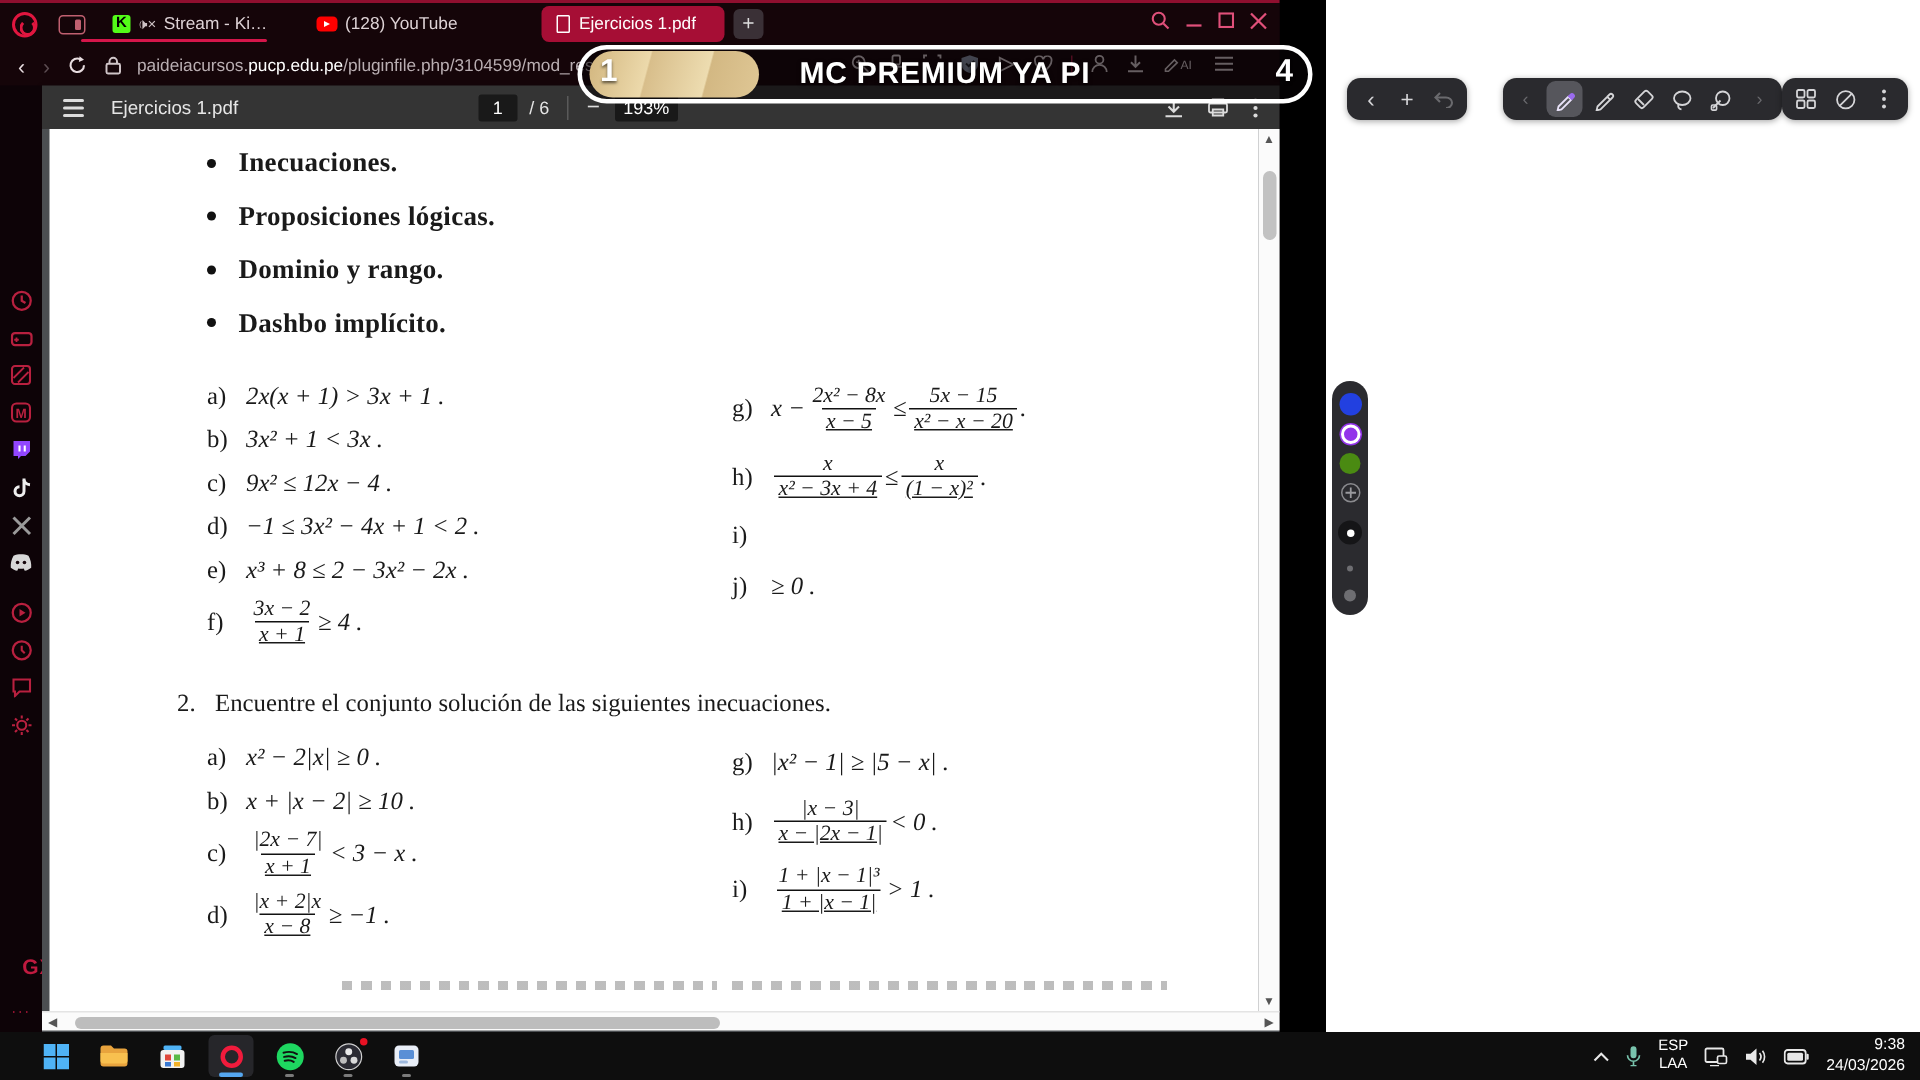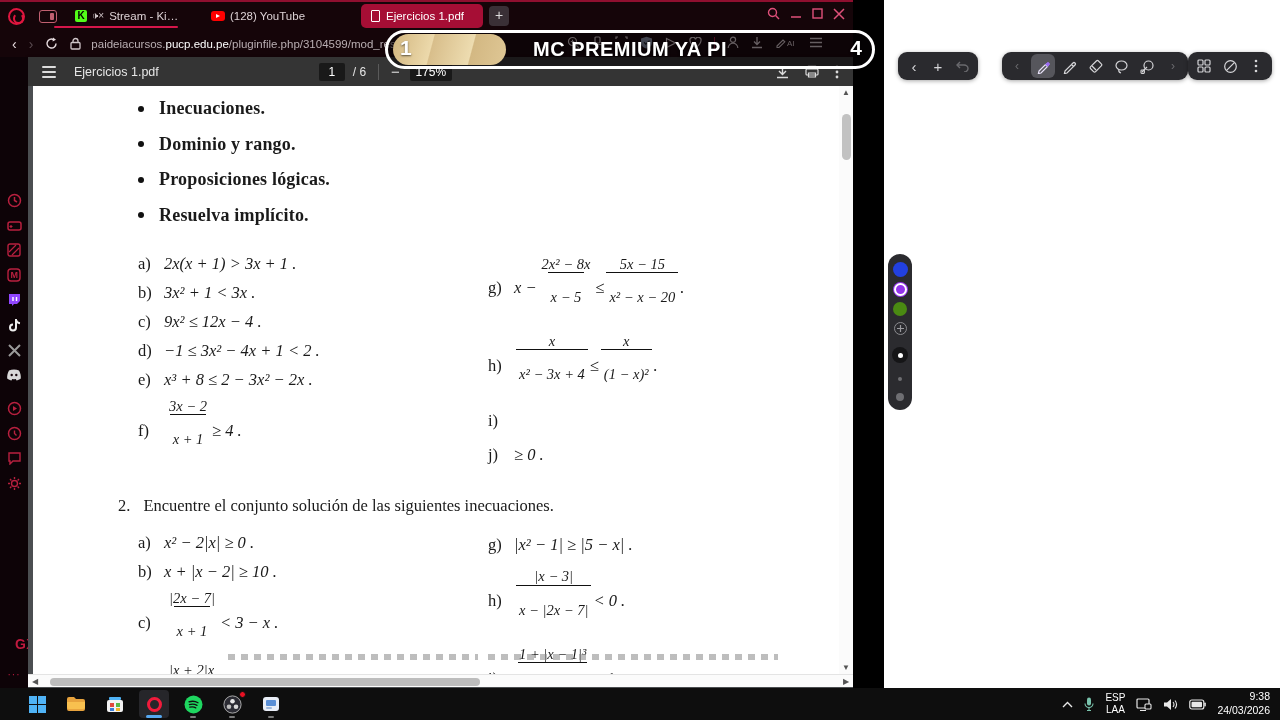--- a/index.html
+++ b/index.html
@@ -72,21 +72,21 @@
   .sec-num{margin-right:13px;}
   .cols{display:flex;margin-left:20px;margin-top:12px;}
   .col{width:350px;display:flex;flex-direction:column;}
   .col-r{flex:1;}
   .item{display:flex;align-items:center;margin:3.5px 0;min-height:22px;font-size:16.5px;}
   .ilabel{width:26px;flex:none;}
   .imath{display:inline-flex;align-items:center;flex-wrap:nowrap;white-space:nowrap;}
   .mt{font-style:italic;}
   .frac{display:inline-flex;flex-direction:column;align-items:center;vertical-align:middle;margin:0 2px;font-size:14.5px;line-height:1.12;font-style:italic;}
   .frac .num{padding:0 3px;}
-  .frac .den{border-top:1.2px solid #111;padding:16px 3px;}
+  .frac .den{border-top:1.2px solid #111;padding:0 3px;text-decoration:underline;}
   .col-r .item{margin:6px 0;}
   .cutoff{position:absolute;bottom:14px;height:6px;overflow:hidden;opacity:.55;background:repeating-linear-gradient(90deg,#888 0 7px,transparent 7px 13px);}
   
   .banner{position:absolute;left:385px;top:30px;width:490px;height:39px;border:3px solid #fff;border-radius:20px;background:rgba(8,3,5,.55);z-index:50;}
   .gold{position:absolute;left:5px;top:1px;width:113px;height:31px;border-radius:17px;background:linear-gradient(105deg,#d2b67f 0%,#ecd9ab 34%,#d8be8b 35%,#eddcb0 68%,#d3b883 69%,#dfc795 100%);}
   .bannum{position:absolute;top:3px;color:#fff;font-size:21px;font-weight:bold;text-shadow:0 1px 2px rgba(0,0,0,.6);}
   .bannum.left{left:12px;}
   .bannum.right{right:10px;}
   .bantitle{position:absolute;left:0;right:0;top:5px;text-align:center;color:#fff;font-size:20px;font-weight:bold;letter-spacing:.5px;text-shadow:0 1px 3px rgba(0,0,0,.8);}
   
@@ -211,21 +211,21 @@
       <div class="ham">
           <i></i>
           <i></i>
           <i></i>
         </div>
       <span class="pdfname">Ejercicios 1.pdf</span>
       <span class="pagebox">1</span>
       <span class="pagetotal">/ 6</span>
       <span class="vsep"></span>
       <span class="zminus">−</span>
-      <span class="zoombox">175%</span>
+      <span class="zoombox">193%</span>
       <div class="pdftools-right">
         <svg width="13" height="14" viewBox="0 0 13 14">
             <path d="M6.5 1 v8 M3 6 L6.5 9.5 L10 6 M1 12.5 h11" fill="none" stroke="currentColor" stroke-width="1.4"></path>
           </svg>
         <svg width="14" height="13" viewBox="0 0 14 13">
             <rect x="1" y="4" width="12" height="6" rx="1" fill="none" stroke="currentColor" stroke-width="1.2"></rect>
             <path d="M3.5 4 V1 h7 v3 M3.5 8 h7 v4 h-7 Z" fill="none" stroke="currentColor" stroke-width="1.2"></path>
           </svg>
         <svg width="4" height="14" viewBox="0 0 4 14">
             <circle cx="2" cy="2" r="1.4" fill="currentColor"></circle>
@@ -316,29 +316,29 @@
     <div class="pdfarea">
       <div class="pdfpage">
         <div class="docinner">
           <div class="bullets" id="bullets">
               <div class="bullet">
                 <span class="bdot"></span>
                 <span class="btx">Inecuaciones.</span>
               </div>
               <div class="bullet">
                 <span class="bdot"></span>
+                <span class="btx">Proposiciones lógicas.</span>
+              </div>
+              <div class="bullet">
+                <span class="bdot"></span>
                 <span class="btx">Dominio y rango.</span>
               </div>
               <div class="bullet">
                 <span class="bdot"></span>
-                <span class="btx">Proposiciones lógicas.</span>
-              </div>
-              <div class="bullet">
-                <span class="bdot"></span>
-                <span class="btx">Resuelva implícito.</span>
+                <span class="btx">Dashbo implícito.</span>
               </div>
             </div>
           <div id="doc-sections">
               <div class="section">
                 <div class="cols">
                   <div class="col">
                     <div class="item">
                       <span class="ilabel">a)</span>
                       <span class="imath">
                         <span class="mt">2x(x + 1) &gt; 3x + 1 .</span>
@@ -447,39 +447,39 @@
                           <span class="den">x + 1</span>
                         </span>
                         <span class="mt"> &lt; 3 − x .</span>
                       </span>
                     </div>
                     <div class="item">
                       <span class="ilabel">d)</span>
                       <span class="imath">
                         <span class="frac">
                           <span class="num">|x + 2|x</span>
-                          <span class="den">x − 4</span>
+                          <span class="den">x − 8</span>
                         </span>
                         <span class="mt"> ≥ −1 .</span>
                       </span>
                     </div>
                   </div>
                   <div class="col col-r">
                     <div class="item">
                       <span class="ilabel">g)</span>
                       <span class="imath">
                         <span class="mt">|x² − 1| ≥ |5 − x| .</span>
                       </span>
                     </div>
                     <div class="item">
                       <span class="ilabel">h)</span>
                       <span class="imath">
                         <span class="frac">
                           <span class="num">|x − 3|</span>
-                          <span class="den">x − |2x − 7|</span>
+                          <span class="den">x − |2x − 1|</span>
                         </span>
                         <span class="mt"> &lt; 0 .</span>
                       </span>
                     </div>
                     <div class="item">
                       <span class="ilabel">i)</span>
                       <span class="imath">
                         <span class="frac">
                           <span class="num">1 + |x − 1|³</span>
                           <span class="den">1 + |x − 1|</span>

